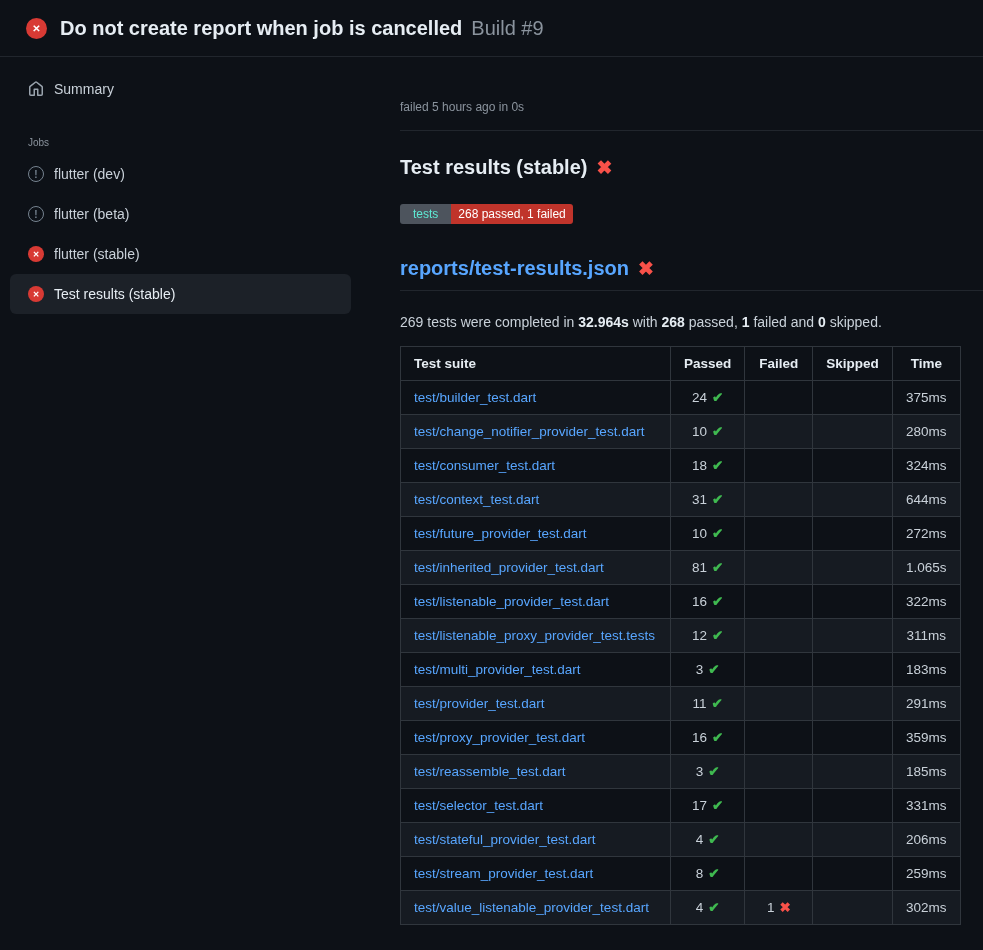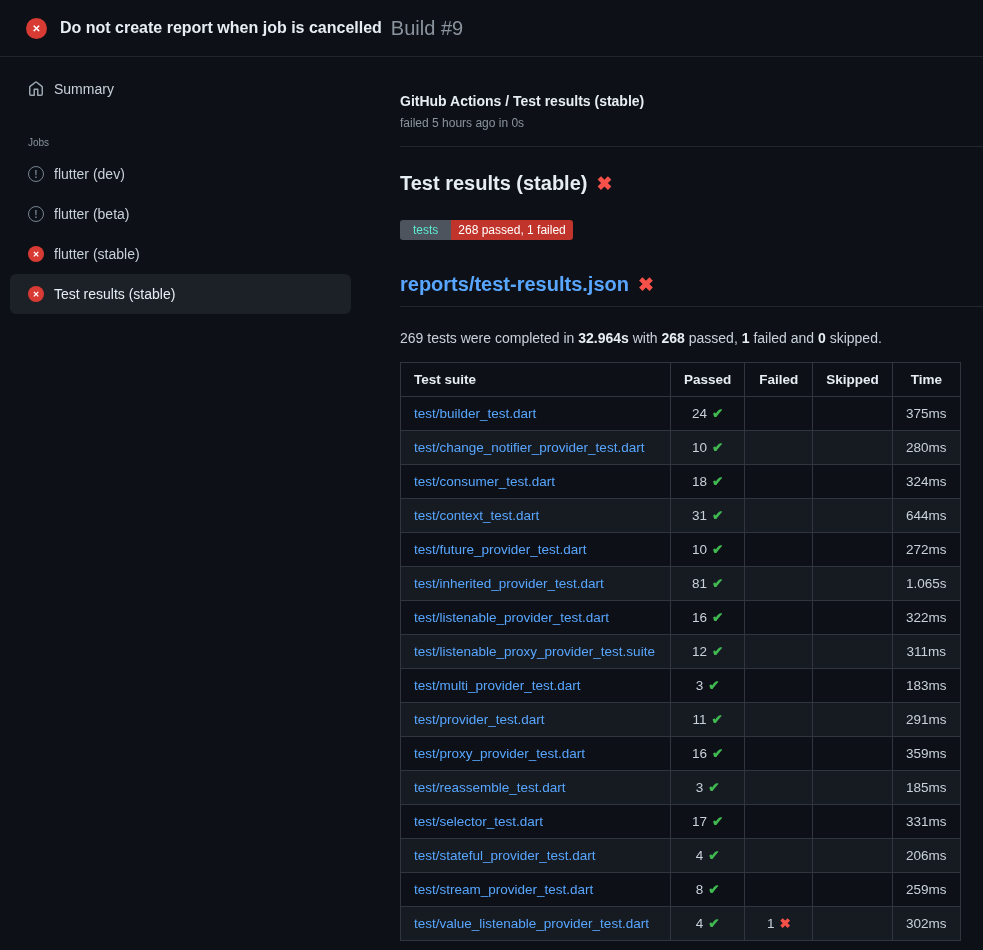--- a/index.html
+++ b/index.html
@@ -22,21 +22,21 @@
   }
   .status-circle {
     width: 21px; height: 21px;
     border-radius: 50%;
     background: #d83a34;
     color: #fff;
     font-size: 10px; font-weight: 700;
     display: inline-flex; align-items: center; justify-content: center;
     flex-shrink: 0;
   }
-  .run-title { font-size: 16px; font-weight: 700; color: #e6edf3; margin-left: 13px; }
+  .run-title { font-size: 20px; font-weight: 700; color: #e6edf3; margin-left: 13px; }
   .build-number { font-size: 20px; font-weight: 400; color: #8b949e; margin-left: 9px; }
 
   
   .layout { display: flex; }
   .sidebar { width: 361px; flex-shrink: 0; padding: 24px 10px 0 10px; }
   .main { flex: 1; padding: 36px 0 0 39px; }
 
   
   .sidebar-item {
     display: flex; align-items: flex-start;
@@ -169,21 +169,20 @@
           <span>flutter (stable)</span>
         </div>
         <div class="job-item selected">
           <span class="job-icon fail">✕</span>
           <span>Test results (stable)</span>
         </div>
       </nav>
     </aside>
 
     <main class="main">
-      <div class="breadcrumb">GitHub Actions / Test results (stable)</div>
       <div class="run-meta">failed 5 hours ago in 0s</div>
       <hr class="divider">
 
       <h3 class="section-title">
         <span>Test results (stable)</span>
         <span class="x-mark">✖</span>
       </h3>
 
       <div class="badge">
         <span class="badge-label">tests</span>
@@ -251,21 +250,21 @@
               <td class="col-num col-time">1.065s</td>
             </tr>
             <tr>
               <td class="col-suite"><a href="#">test/listenable_provider_test.dart</a></td>
               <td class="col-num col-passed"><span>16</span><span class="check">✔</span></td>
               <td class="col-num col-failed"></td>
               <td class="col-num col-skipped"></td>
               <td class="col-num col-time">322ms</td>
             </tr>
             <tr>
-              <td class="col-suite"><a href="#">test/listenable_proxy_provider_test.suite</a></td>
+              <td class="col-suite"><a href="#">test/listenable_proxy_provider_test.tests</a></td>
               <td class="col-num col-passed"><span>12</span><span class="check">✔</span></td>
               <td class="col-num col-failed"></td>
               <td class="col-num col-skipped"></td>
               <td class="col-num col-time">311ms</td>
             </tr>
             <tr>
               <td class="col-suite"><a href="#">test/multi_provider_test.dart</a></td>
               <td class="col-num col-passed"><span>3</span><span class="check">✔</span></td>
               <td class="col-num col-failed"></td>
               <td class="col-num col-skipped"></td>

